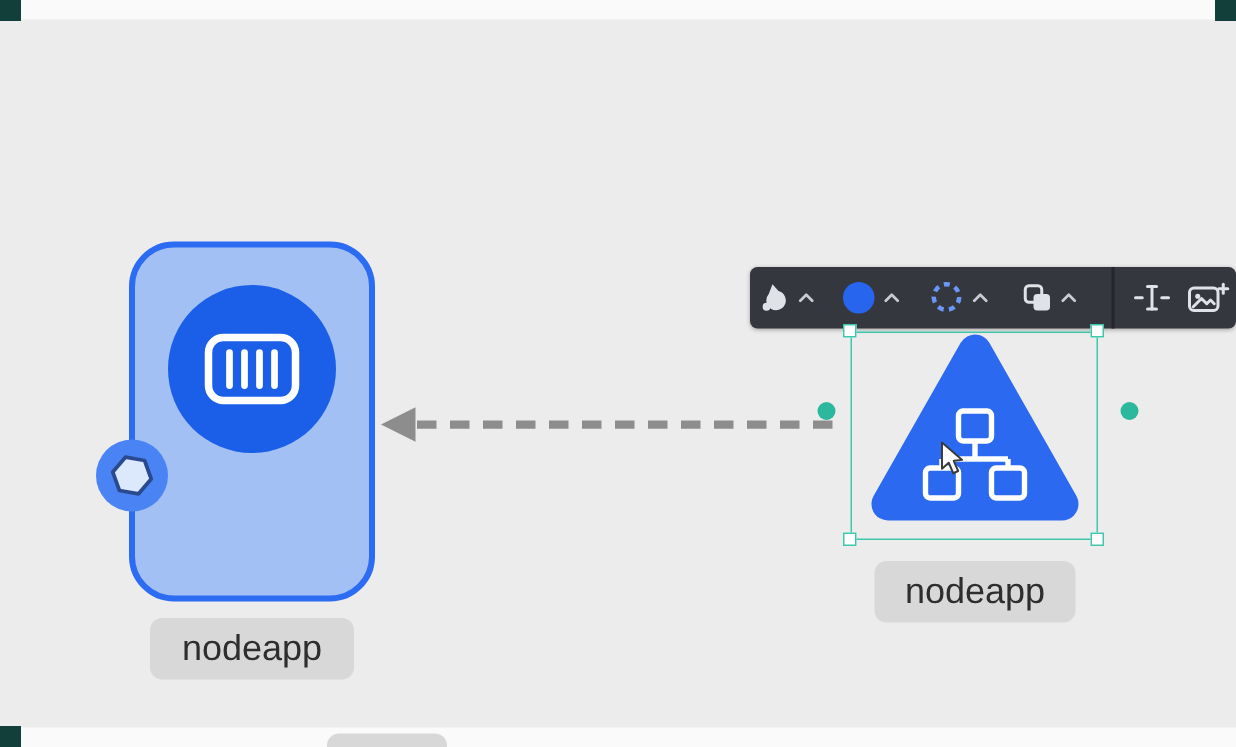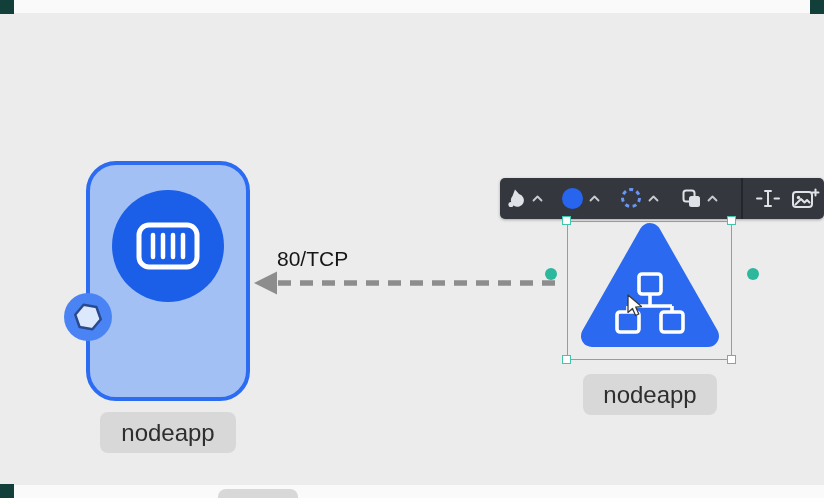--- a/index.html
+++ b/index.html
@@ -62,21 +62,20 @@
       </svg>
     </div>
     <div class="chip chip-node">node</div>
   </div>
   <div class="chip chip-left-name">nodeapp</div>
 
   <svg class="abs" style="left:248px;top:262px;" width="320" height="42" viewBox="0 0 320 42">
     <line x1="30" y1="21" x2="315" y2="21" stroke="#8d8d8d" stroke-width="5.5" stroke-dasharray="13 9"></line>
     <polygon points="6,21 29,9.5 29,32.5" fill="#8d8d8d"></polygon>
   </svg>
-  <div class="conn-label">80/TCP</div>
 
   <div class="toolbar">
     <svg class="tb" style="left:7px;top:9px;" width="22" height="22" viewBox="0 0 22 22">
       <path d="M5.5 9 L8 2.5 L12 7 A6.5 6.5 0 1 1 5.5 9 Z" fill="#dfe2e6"></path>
       <circle cx="4" cy="17.5" r="2.6" fill="#dfe2e6"></circle>
     </svg>
     <svg class="tb" style="left:32px;top:17px;" width="11" height="7" viewBox="0 0 11 7">
       <polyline points="1.5,5.5 5.5,1.5 9.5,5.5" fill="none" stroke="#c9ccd2" stroke-width="1.8" stroke-linecap="round" stroke-linejoin="round"></polyline>
     </svg>
 

